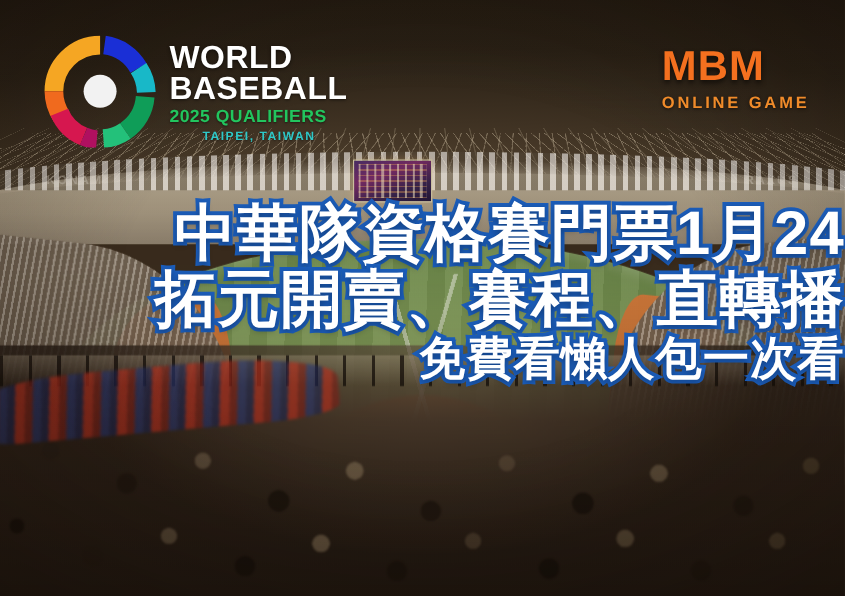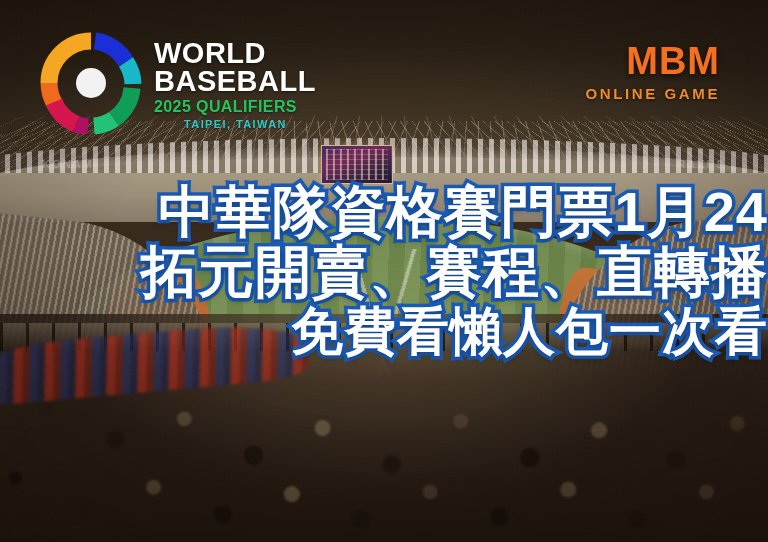--- a/index.html
+++ b/index.html
@@ -220,21 +220,21 @@
   .wbcText .qual {
     color:#22c55e; font-weight:800; font-size:16px; letter-spacing:.4px;
     margin-top:3px; text-shadow:0 1px 2px rgba(0,0,0,.5);
   }
   .wbcText .taipei {
     color:#2ec8c8; font-weight:700; font-size:11px; letter-spacing:1.4px;
     margin-top:2px; text-shadow:0 1px 2px rgba(0,0,0,.5);margin-left:30px;
   }
 
   
-  .mbmLogo { position:absolute; right:48px; top:42px; text-align:right; }
+  .mbmLogo { position:absolute; right:32px; top:42px; text-align:left; }
   .mbmMark {
     color:#f4701f; font-weight:900; font-size:38px; letter-spacing:1px;
     line-height:1;
     text-shadow:0 2px 5px rgba(0,0,0,.6);
   }
   .mbmSub {
     color:#f08b2a; font-weight:800; font-size:15px; letter-spacing:2.6px;
     margin-top:5px;
     text-shadow:0 1px 3px rgba(0,0,0,.6);
   }
@@ -248,21 +248,21 @@
     color:#ffffff;
     font-weight:900;
     font-size:56px;
     line-height:1.08;
     letter-spacing:1px;
     white-space:nowrap;
     -webkit-text-stroke:7px #1b5cb8;
     paint-order:stroke fill;
     text-shadow:0 3px 6px rgba(0,0,0,.30);
   }
-  .hl.l3 { font-size:52px; }
+  .hl.l3 { font-size:42px; }
 </style>
 </head>
 <body>
 
 <div class="banner">
 
   <div class="photo">
     <div class="roof"></div>
     <div class="roofEdge"></div>
     <div class="upperWall"></div>

